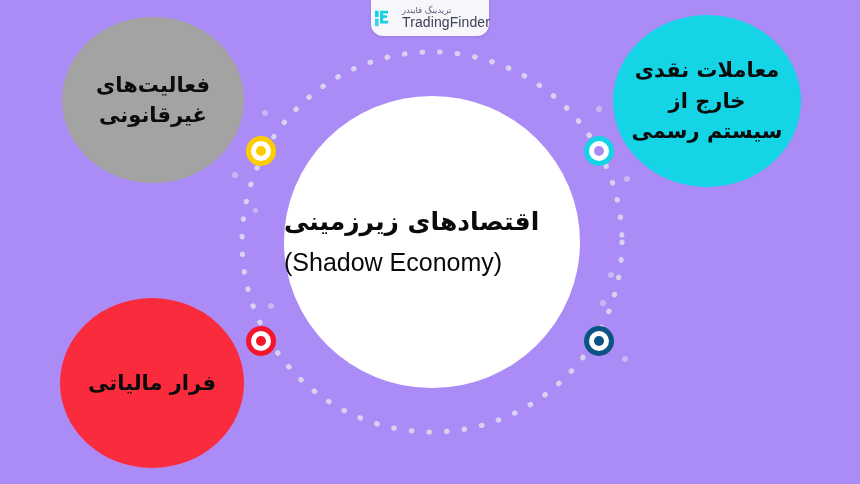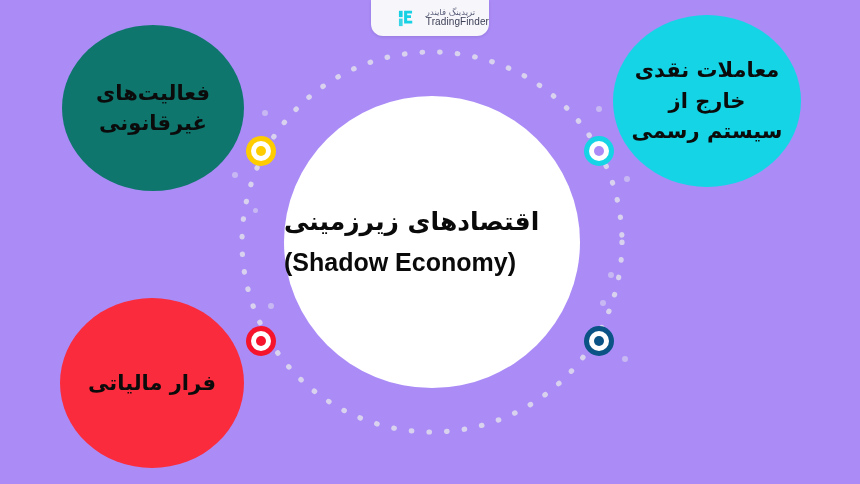--- a/index.html
+++ b/index.html
@@ -28,21 +28,21 @@
     left: 50%;
     transform: translateX(-50%);
     width: 118px;
     height: 36px;
     background: #f7f6fb;
     border-bottom-left-radius: 12px;
     border-bottom-right-radius: 12px;
     display: flex;
     flex-direction: row-reverse;
     align-items: center;
-    justify-content: flex-end;
+    justify-content: space-between;
     gap: 10px;
     box-shadow: 0 1px 3px rgba(60,40,110,.18);
     z-index: 40;
   }
   .logo-mark {
     width: 21px;
     height: 21px;
     flex: 0 0 auto;
     display: block;
   }
@@ -52,21 +52,21 @@
     align-items: flex-end;
     line-height: 1.05;
   }
   .logo-fa {
     font-size: 8.5px;
     color: #5a5f7a;
     letter-spacing: .2px;
     white-space: nowrap;
   }
   .logo-en {
-    font-size: 10px;
+    font-size: 14px;
     color: #3d4157;
     letter-spacing: .1px;
     white-space: nowrap;
     font-family: "Liberation Sans", sans-serif;
   }
 
   
   .orbit {
     position: absolute;
     left: 236px;
@@ -97,21 +97,21 @@
   .hub-line-fa {
     font-size: 25px;
     font-weight: 700;
     color: #0a0a0a;
     direction: rtl;
     letter-spacing: 0;
     line-height: 1.1;
   }
   .hub-line-en {
     font-size: 25px;
-    font-weight: 700;
+    font-weight: 400;
     color: #0a0a0a;
     direction: rtl;
     line-height: 1.1;
     font-family: "Liberation Sans", sans-serif;
   }
 
   
   .node {
     position: absolute;
     border-radius: 50%;
@@ -124,23 +124,23 @@
   .node-label {
     direction: rtl;
     font-size: 21px;
     font-weight: 700;
     color: #0b0b0b;
     line-height: 1.45;
     padding: 0 10px;
     white-space: pre-line;
   }
   .node-top-left {
-    left: 62px;  top: 25px;
+    left: 62px;  top: 17px;
     width: 182px; height: 166px;
-    background: #0f766e;
+    background: #a3a3a3;
   }
   .node-top-right {
     left: 613px; top: 15px;
     width: 188px; height: 172px;
     background: #14d4e6;
   }
   .node-bottom-left {
     left: 60px;  top: 298px;
     width: 184px; height: 170px;
     background: #fa2b3c;

